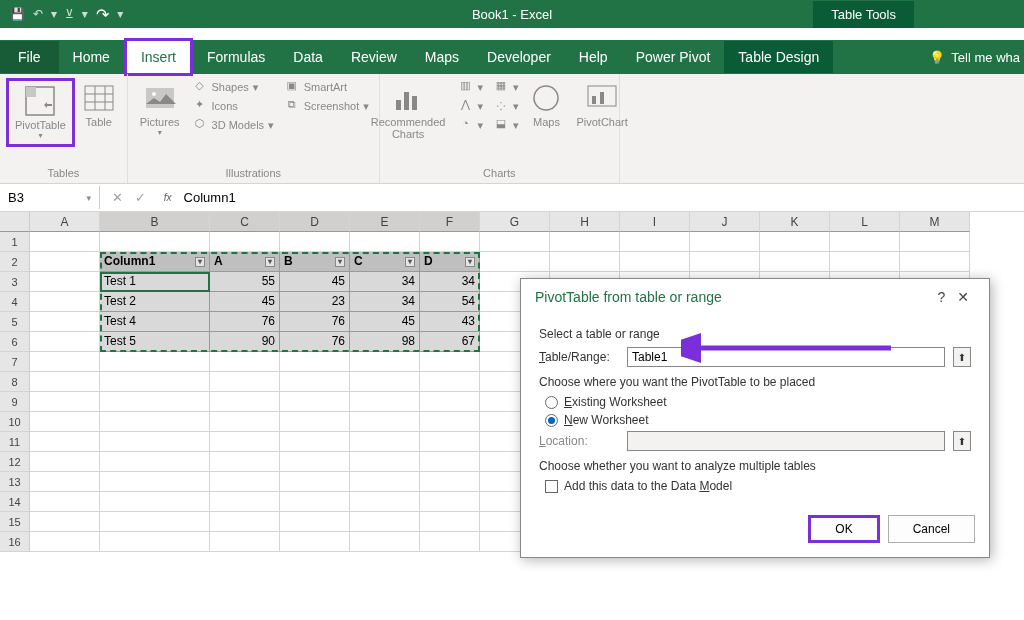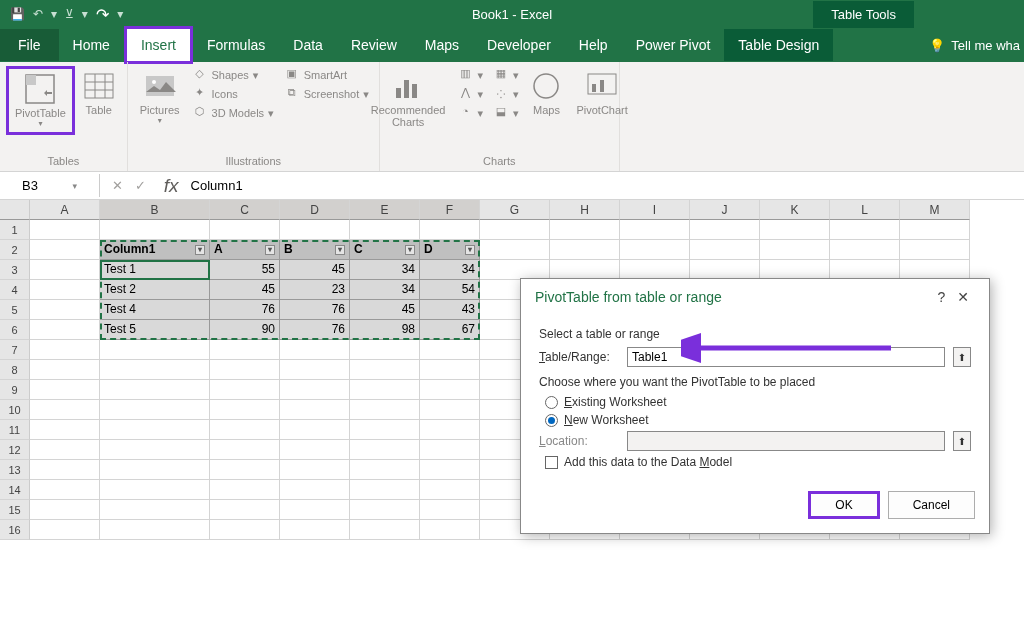--- a/index.html
+++ b/index.html
@@ -4,44 +4,44 @@
 <style>
 * { box-sizing: border-box; margin: 0; padding: 0; font-family: 'Segoe UI', Tahoma, sans-serif; }
 body { width: 1024px; height: 620px; background: #fff; overflow: hidden; position: relative; }
 
 .titlebar { background: #217346; height: 28px; display: flex; align-items: center; position: relative; }
 .qat { display: flex; align-items: center; gap: 8px; padding: 0 10px; }
 .qat-btn { color: #c8e0d3; font-size: 12px; cursor: pointer; }
 .title-center { position: absolute; left: 50%; transform: translateX(-50%); color: #fff; font-size: 13px; }
 .title-tools { position: absolute; right: 110px; color: #fff; font-size: 13px; background: #0a5c37; padding: 6px 18px; }
 
-.ribbon-tabs { background: #217346; height: 34px; display: flex; align-items: center; padding-left: 0; }
+.ribbon-tabs { background: #217346; height: 34px; display: flex; align-items: center; padding-left: 0; margin-top: 12px; }
 .rtab { color: #fff; padding: 8px 14px; font-size: 14px; cursor: pointer; }
 .rtab.file { background: #185c37; padding: 8px 18px; }
 .rtab.active { background: #fff; color: #217346; position: relative; }
 .rtab.insert { border: 3px solid #7a2fdb; }
 .rtab.design { background: #0a5c37; }
 .tell-me { margin-left: auto; display: flex; align-items: center; color: #fff; font-size: 13px; gap: 6px; padding-right: 4px; }
 
 .ribbon-body { background: #f3f2f1; height: 110px; border-bottom: 1px solid #d4d4d4; display: flex; }
 .rgroup { border-right: 1px solid #e1dfdd; padding: 4px 6px 2px; display: flex; flex-direction: column; align-items: center; position: relative; }
 .rgroup-items { display: flex; gap: 2px; flex: 1; align-items: flex-start; }
 .rbtn { display: flex; flex-direction: column; align-items: center; padding: 4px 6px; font-size: 11px; color: #8a8886; cursor: pointer; text-align: center; }
 .rbtn .icon { width: 32px; height: 32px; margin-bottom: 2px; }
 .rbtn.small { flex-direction: row; font-size: 11px; padding: 1px 4px; gap: 4px; }
 .rbtn.small .icon { width: 16px; height: 16px; margin: 0; }
 .rgroup-label { font-size: 11px; color: #8a8886; padding: 2px 0; text-align: center; }
 .rgroup-col { display: flex; flex-direction: column; gap: 1px; }
 .highlight-pivot { border: 3px solid #7a2fdb; }
 
 .formula-bar { height: 28px; border-bottom: 1px solid #d4d4d4; display: flex; align-items: center; background: #fff; }
-.name-box { width: 100px; border-right: 1px solid #ccc; padding: 4px 22px; font-size: 13px; display: flex; align-items: center; justify-content: space-between; }
+.name-box { width: 100px; border-right: 1px solid #ccc; padding: 4px 8px; font-size: 13px; display: flex; align-items: center; justify-content: space-between; }
 .fbar-btns { display: flex; gap: 0; padding: 0 6px; color: #a19f9d; }
 .fbar-btns span { padding: 0 6px; cursor: pointer; font-size: 13px; }
-.fx-label { font-style: italic; color: #605e5c; padding: 0 6px; font-size: 19px; }
+.fx-label { font-style: italic; color: #605e5c; padding: 0 6px; font-size: 10px; }
 .fbar-input { flex: 1; padding: 4px 6px; font-size: 13px; border: none; outline: none; }
 
 .sheet { position: relative; display: flex; }
 .row-headers { display: flex; flex-direction: column; }
 .corner { width: 30px; height: 20px; background: #e6e6e6; border-right: 1px solid #ccc; border-bottom: 1px solid #999; }
 .rowh { width: 30px; height: 20px; background: #e6e6e6; border-right: 1px solid #ccc; border-bottom: 1px solid #d4d4d4; font-size: 11px; color: #444; text-align: center; line-height: 20px; }
 .cols-area { flex: 1; }
 .col-headers { display: flex; height: 20px; }
 .colh { background: #e6e6e6; border-right: 1px solid #d4d4d4; border-bottom: 1px solid #999; font-size: 12px; color: #444; text-align: center; line-height: 20px; }
 .colh.sel { background: #d2d0ce; }
@@ -549,20 +549,21 @@
     <div class="radio-row">
       <div class="radio on"></div>
       <span><span class="underline">N</span>ew Worksheet</span>
     </div>
     <div class="dlg-row">
       <label style="color:#888"><span class="underline">L</span>ocation:</label>
       <input class="dlg-input grey" disabled="" style="">
       <div class="range-btn">⬆</div>
     </div>
 
+    <div class="dlg-sec">Choose whether you want to analyze multiple tables</div>
     <div class="radio-row">
       <div class="cb"></div>
       <span>Add this data to the Data <span class="underline">M</span>odel</span>
     </div>
   </div>
   <div class="dlg-foot">
     <button class="dlg-btn ok">OK</button>
     <button class="dlg-btn">Cancel</button>
   </div>
 </div>

